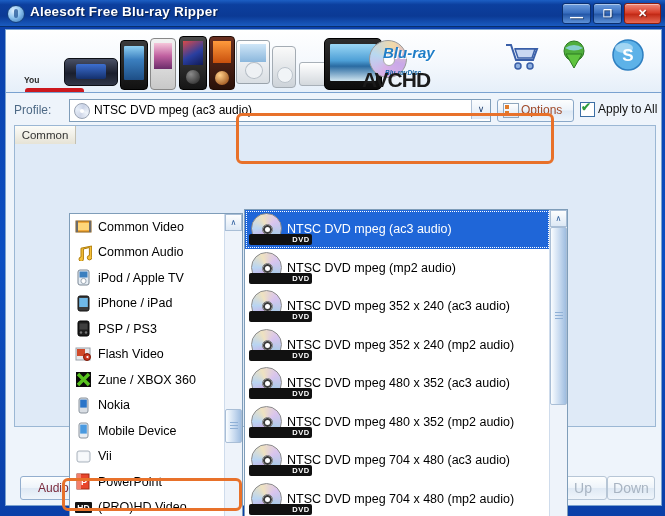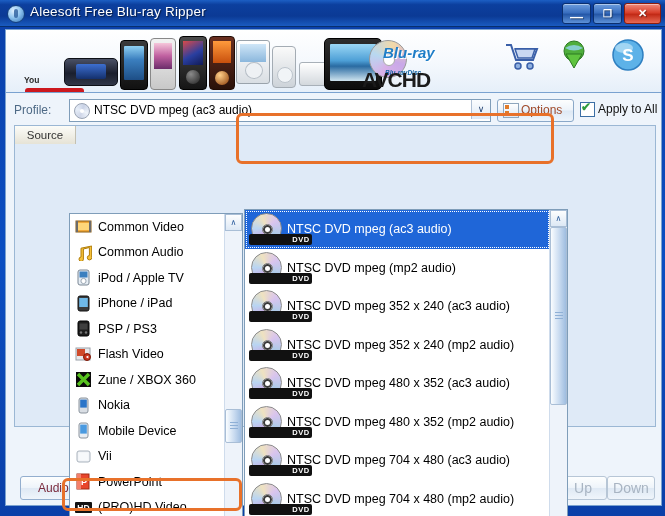--- a/index.html
+++ b/index.html
@@ -24,21 +24,21 @@
     position:absolute;left:7px;top:5px;width:16px;height:16px;border-radius:50%;
     background:radial-gradient(circle at 35% 30%,#dff0ff 0%,#8fc4ef 45%,#2f6fb5 100%);
     border:1px solid #15407d;
   }
   .title-icon::after{
     content:"";position:absolute;left:6px;top:3px;width:4px;height:9px;border-radius:2px;
     background:#2d5f9e;opacity:.8;
   }
   .title-text{
     position:absolute;left:30px;top:4px;
-    color:#ffffff;font-size:13.5px;font-weight:normal;
+    color:#ffffff;font-size:13.5px;font-weight:bold;
     text-shadow:1px 1px 1px rgba(0,0,0,.55);
     letter-spacing:.2px;white-space:nowrap;
   }
   .winbtns{position:absolute;right:4px;top:3px;height:20px;display:flex;gap:2px;}
   .winbtn{
     width:27px;height:19px;border:1px solid #0b2f6e;border-radius:3px;
     background:linear-gradient(180deg,#6e9ede 0%,#3a6fc0 45%,#2558a8 55%,#5e92d8 100%);
     position:relative;box-shadow:inset 0 1px 0 rgba(255,255,255,.45);
   }
   .winbtn.close{
@@ -371,21 +371,21 @@
         <div class="oico"></div>
         <div class="otext">Options</div>
       </div>
       <div class="applyall">
         <div class="chk"></div>
         <div class="atext">Apply to All</div>
       </div>
     </div>
 
     <div class="leftframe">
-      <div class="srcheader">Source</div>
+      <div class="srcheader">Common</div>
       <div class="srcrow">00000.m</div>
       <div class="listarea"></div>
     </div>
 
     <div class="audbtn">Audio.</div>
     <div class="upbtn">Up</div>
     <div class="downbtn">Down</div>
 
     <div class="catpanel">
       <div class="catlist" id="catlist">

